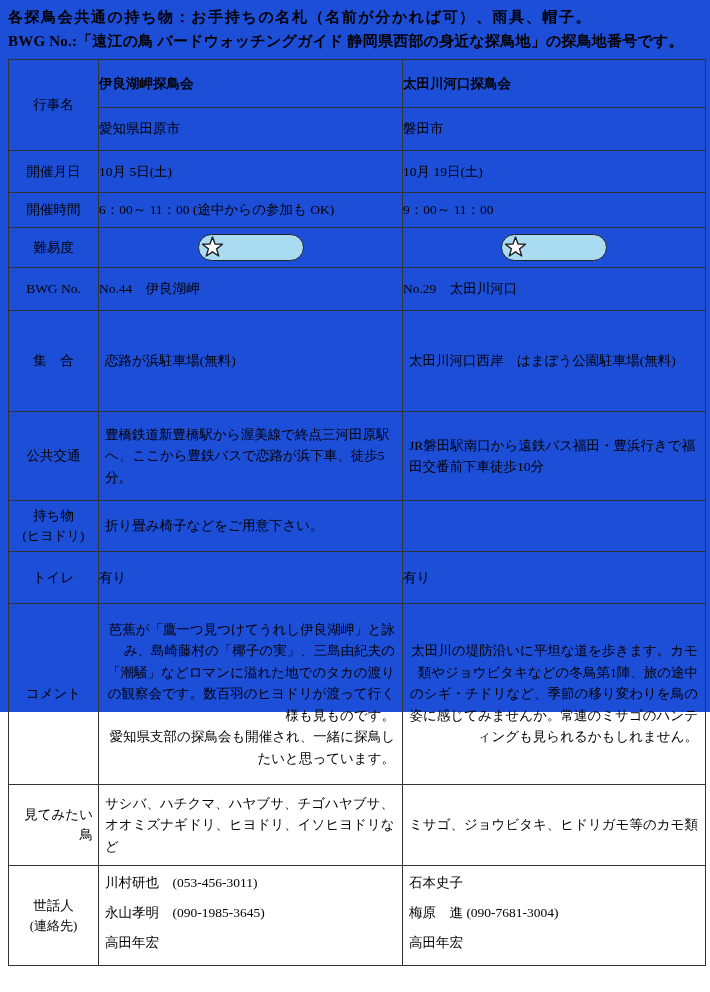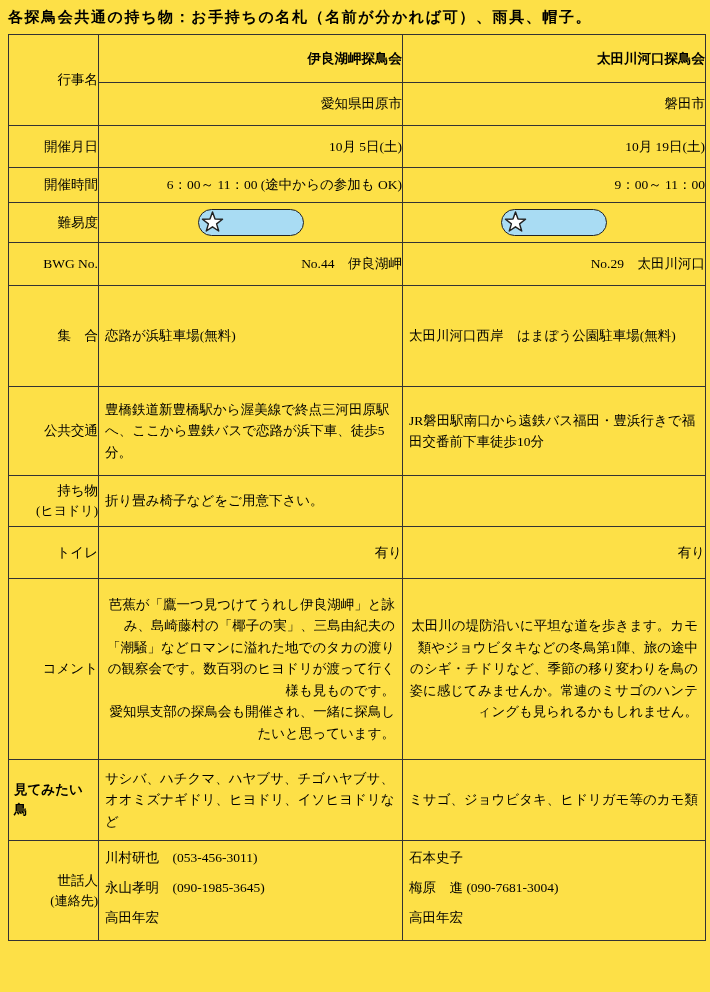--- a/index.html
+++ b/index.html
@@ -2,38 +2,38 @@
 <html><head>
 <meta charset="utf-8">
 <style>
   * { margin: 0; padding: 0; box-sizing: border-box; }
   html, body { background: #ffffff; }
   body {
     width: 710px; height: 992px; overflow: hidden;
     font-family: "Liberation Serif", "DejaVu Serif", serif;
     color: #000;
   }
-  .page { width: 710px; height: 992px; background: #fde047; padding: 5px 4px 0 8px; }
+  .page { width: 710px; height: 712px; background: #1d4ed8; padding: 5px 4px 0 8px; }
 
   .intro { margin-bottom: 5px; }
   .intro p { white-space: nowrap; }
   .l1 { font-size: 15px; letter-spacing: 1.6px; line-height: 24px; font-weight: 600; }
   .l2 { font-size: 14px; letter-spacing: -0.2px; line-height: 24px; font-weight: 600; }
   .l3 { font-size: 15px; letter-spacing: 0.2px; line-height: 25px; font-weight: 600; }
 
   table.events { border-collapse: collapse; table-layout: fixed; width: 697px; }
   .events td { border: 1.5px solid #333; font-size: 13.5px; vertical-align: middle; overflow: hidden; }
   col.c-label { width: 90px; }
   col.c-ev1   { width: 304px; }
   col.c-ev2   { width: 303px; }
 
-  .lab { text-align: right; font-size: 14px; line-height: 20px; }
+  .lab { text-align: center; font-size: 14px; line-height: 20px; }
   .lab .sub { display: block; font-size: 13px; }
-  .lab-left { text-align: left; padding: 0 5px; font-size: 14px; line-height: 20px; font-weight: bold; }
-  .center { text-align: right; }
+  .lab-left { text-align: right; padding: 0 5px; font-size: 14px; line-height: 20px; }
+  .center { text-align: left; }
   .topleft { text-align: left; vertical-align: top; padding: 3px 7px 3px 6px; line-height: 21.5px; }
   .bold-name { font-family: "Liberation Sans", "DejaVu Sans", sans-serif; font-weight: 700; font-size: 14px; }
   .pre { white-space: pre-line; text-align: right; }
 
   .r-name1  td { height: 48px; }
   .r-name2  td { height: 43px; }
   .r-date   td { height: 42px; }
   .r-time   td { height: 35px; }
   .r-diff   td { height: 40px; }
   .r-bwg    td { height: 43px; margin-left: 36px; }
@@ -57,20 +57,21 @@
   .contact-cell { padding-top: 6px; }
   .contact-line { line-height: 21px; margin-bottom: 9px; }
 </style>
 </head>
 <body>
 
 <div class="page">
 
   <div class="intro">
     <p class="l1">各探鳥会共通の持ち物：お手持ちの名札（名前が分かれば可）、雨具、帽子。</p>
+    <p class="l3">BWG No.:「遠江の鳥 バードウォッチングガイド 静岡県西部の身近な探鳥地」の探鳥地番号です。</p>
   </div>
 
   <table class="events">
     <colgroup>
         <col class="c-label">
         <col class="c-ev1">
         <col class="c-ev2">
       </colgroup>
 
     <tbody>

